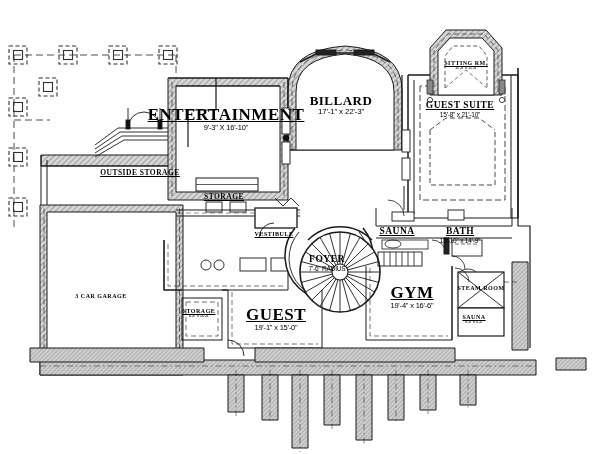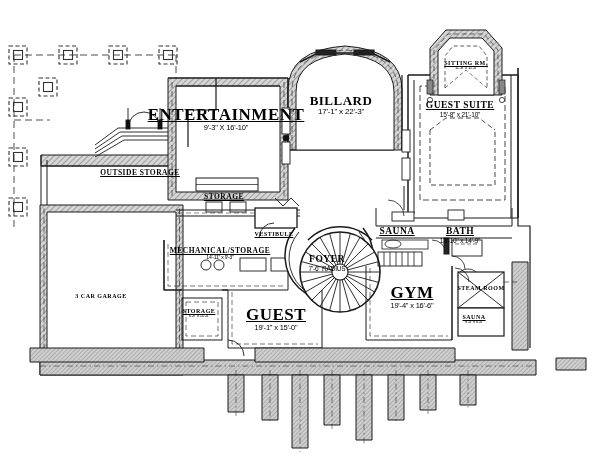--- a/index.html
+++ b/index.html
@@ -353,24 +353,20 @@
   </div>
 
   <div class="room-label sz-sm" style="left:224px; top:193px;">
     <span class="room-name">STORAGE</span>
   </div>
 
   <div class="room-label sz-xs" style="left:274px; top:231px;">
     <span class="room-name">VESTIBULE</span>
   </div>
 
-  <div class="room-label sz-sm" style="left:220px; top:247px;">
-    <span class="room-name">MECHANICAL/STORAGE</span>
-    <span class="room-dims">14'-11"  x  9'-3"</span>
-  </div>
 
   <div class="room-label sz-md no-underline" style="left:327px; top:240px;margin-top:15px;">
     <span class="room-name">FOYER</span>
     <span class="room-dims">7'-6"  RADIUS</span>
   </div>
 
   <div class="room-label sz-md" style="left:397px; top:227px;">
     <span class="room-name">SAUNA</span>
   </div>
 

